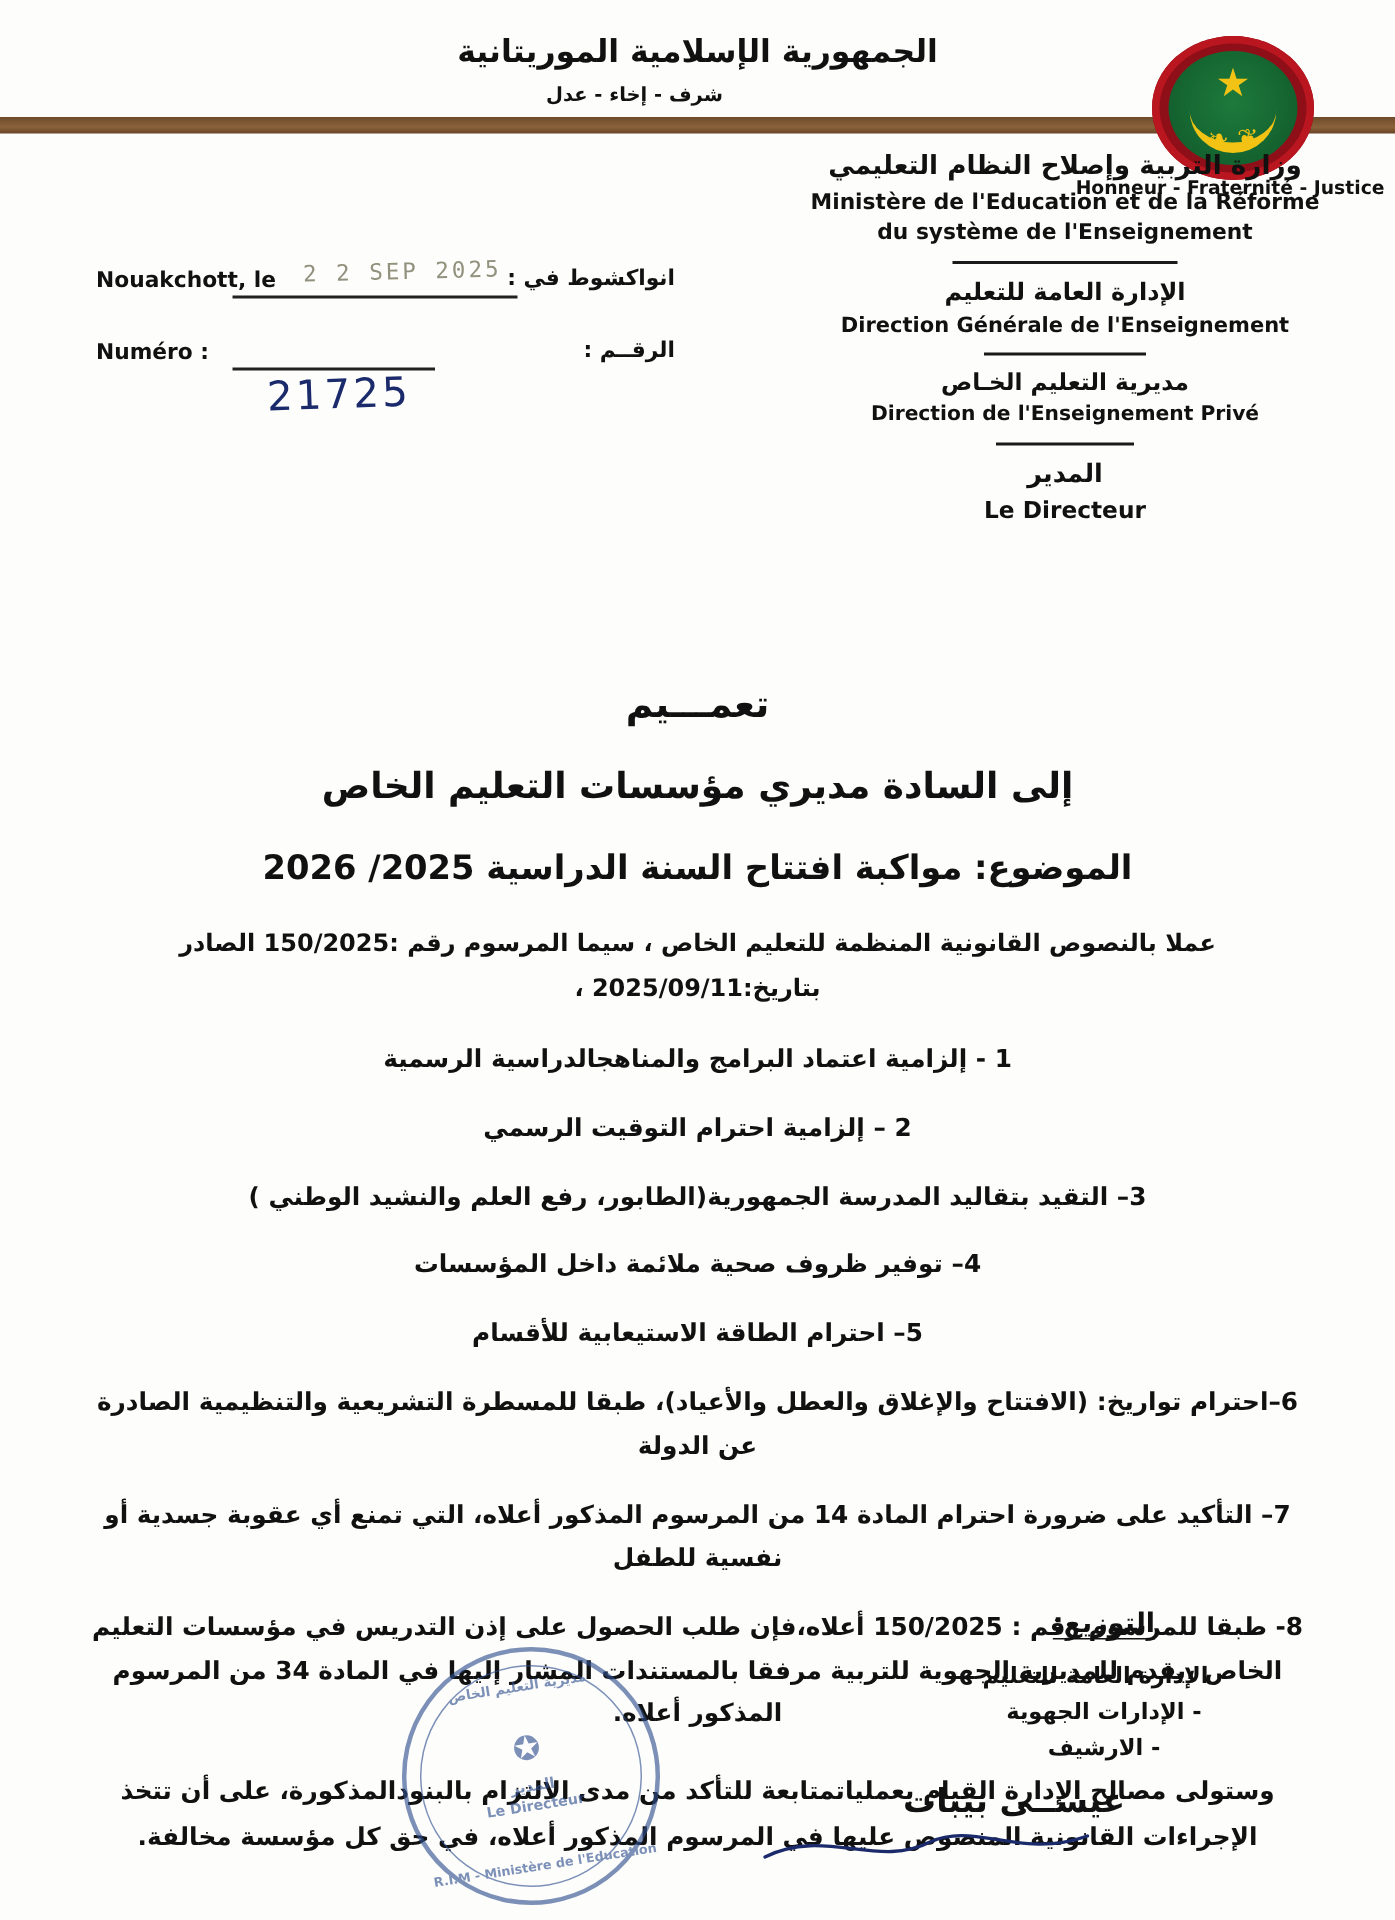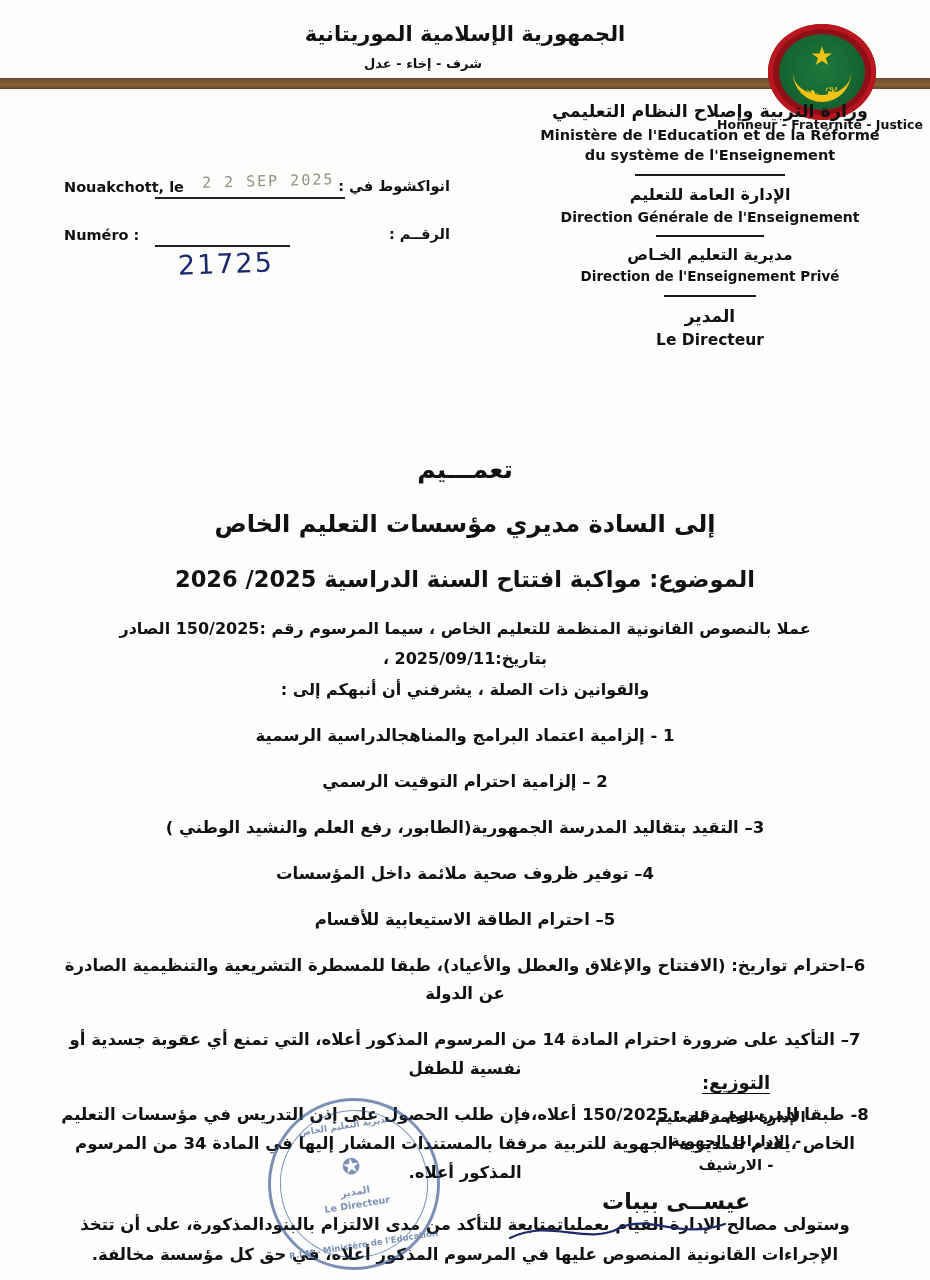--- a/index.html
+++ b/index.html
@@ -435,21 +435,20 @@
     </div>
   </div>
 
   <div class="body">
     <div class="circular-title">تعمـــيم</div>
     <div class="addressee">إلى السادة مديري مؤسسات التعليم الخاص</div>
     <div class="subject">الموضوع: مواكبة افتتاح السنة الدراسية 2025/ 2026</div>
 
     <div class="intro">
       <div>عملا بالنصوص القانونية  المنظمة للتعليم الخاص ، سيما المرسوم رقم :150/2025  الصادر بتاريخ:2025/09/11 ،</div>
-      <div>والقوانين ذات الصلة ، يشرفني أن أنبهكم إلى :</div>
     </div>
 
     <ul class="items">
       <li>1 - إلزامية اعتماد البرامج والمناهجالدراسية الرسمية</li>
       <li>2 – إلزامية احترام التوقيت الرسمي</li>
       <li>3– التقيد بتقاليد المدرسة الجمهورية(الطابور، رفع العلم والنشيد الوطني )</li>
       <li>4– توفير ظروف صحية ملائمة داخل المؤسسات</li>
       <li>5– احترام الطاقة الاستيعابية للأقسام</li>
       <li class="wide">6–احترام تواريخ: (الافتتاح والإغلاق والعطل والأعياد)، طبقا للمسطرة التشريعية والتنظيمية الصادرة عن الدولة</li>
       <li class="wide">7– التأكيد على ضرورة احترام المادة 14 من المرسوم المذكور أعلاه، التي تمنع أي عقوبة جسدية أو نفسية للطفل</li>

